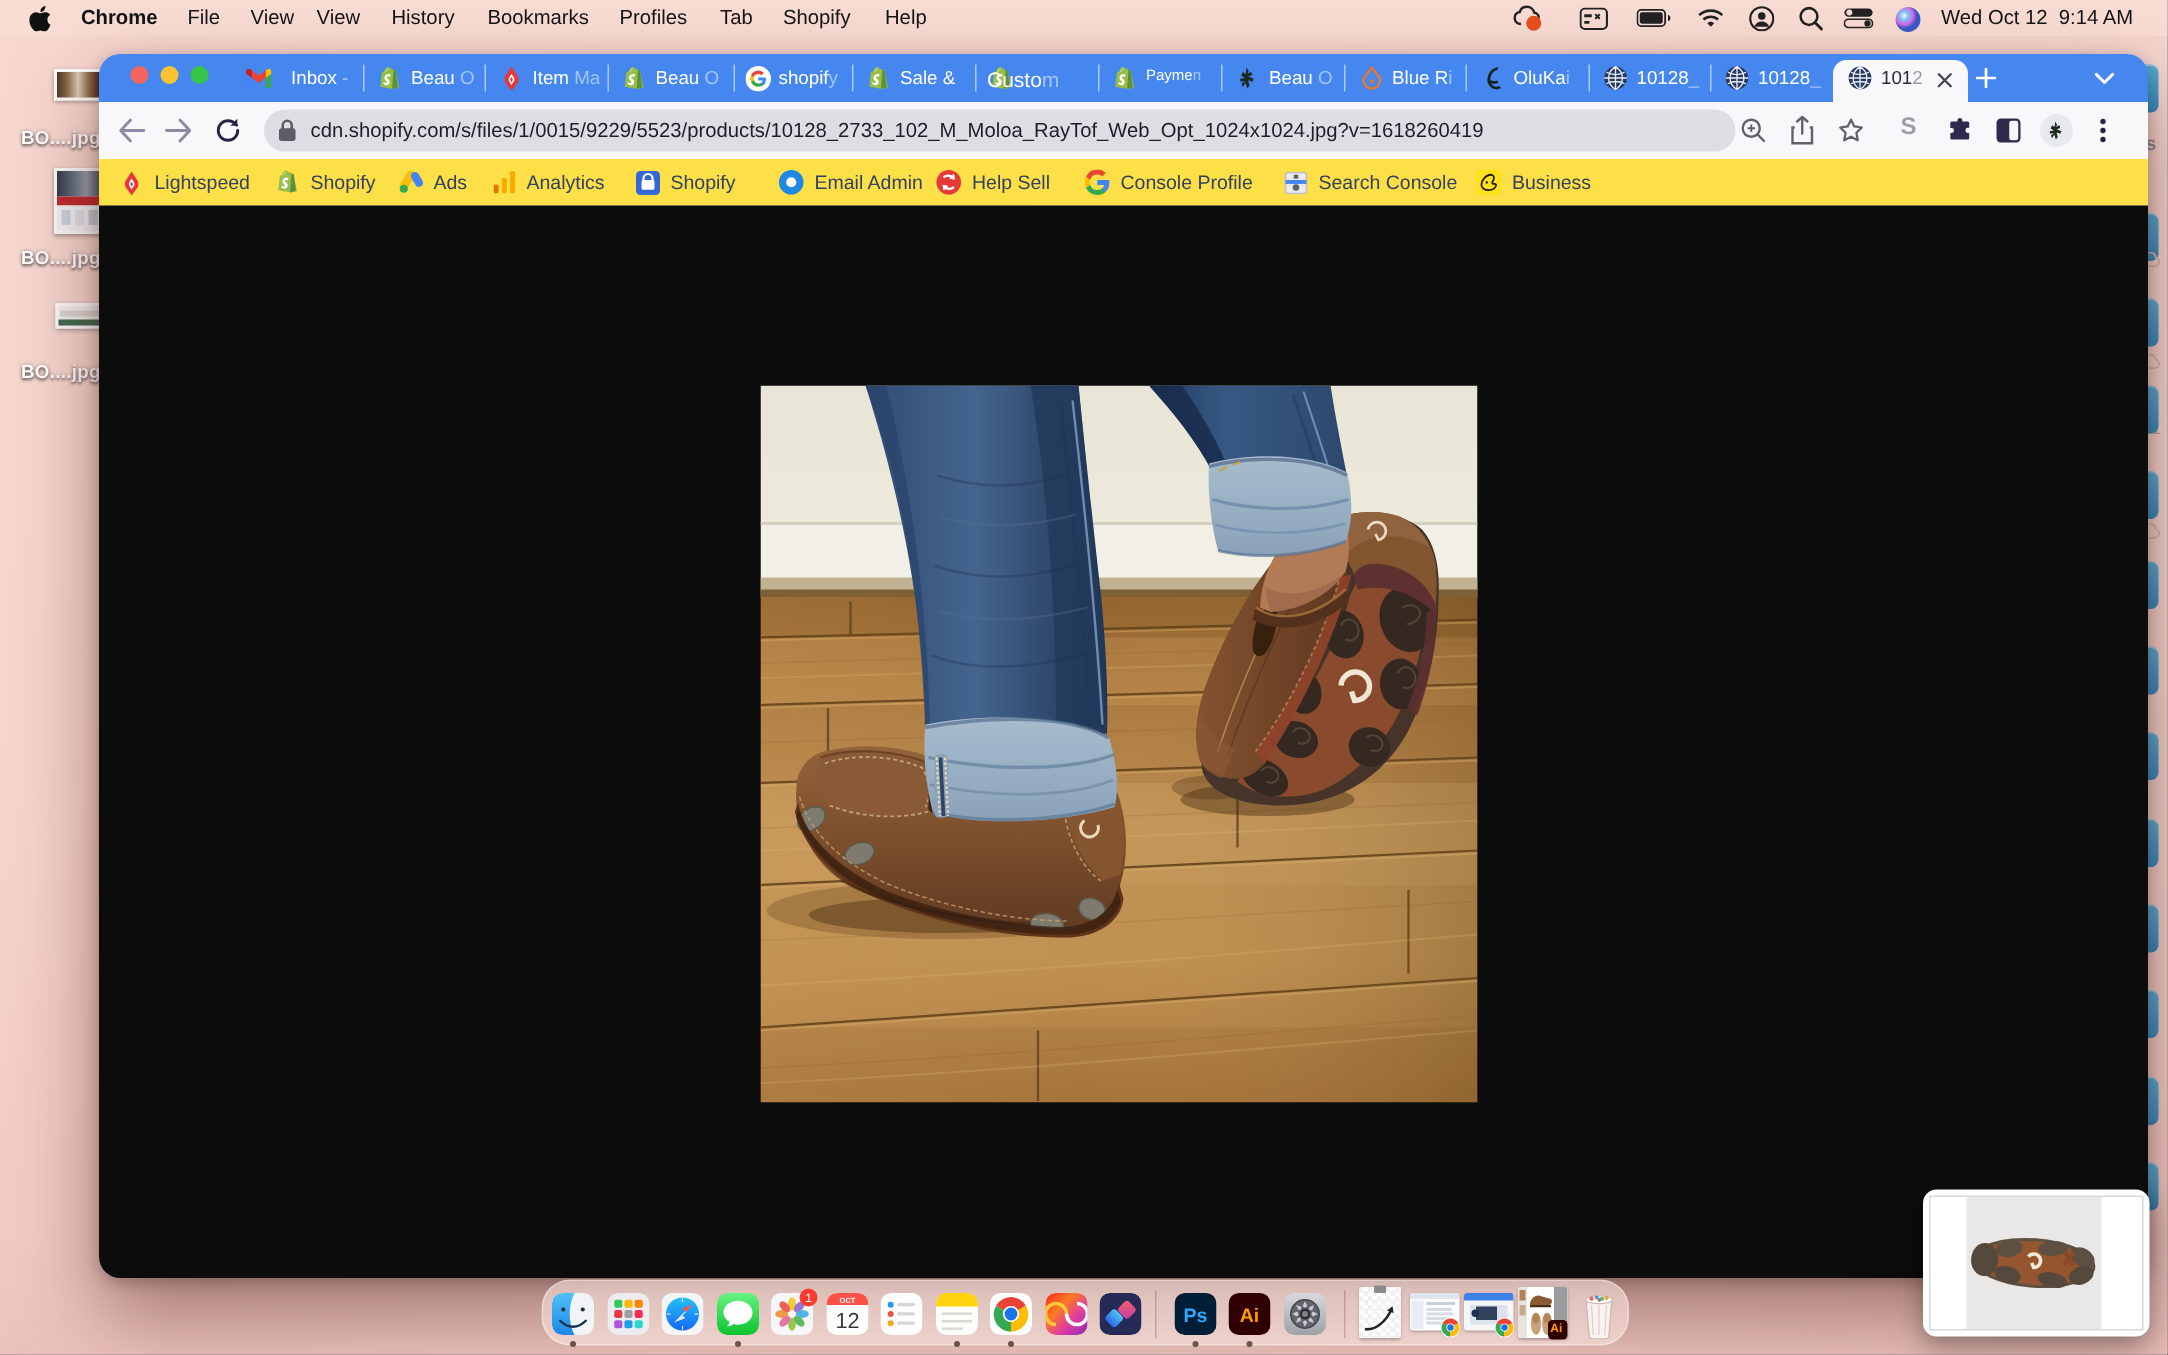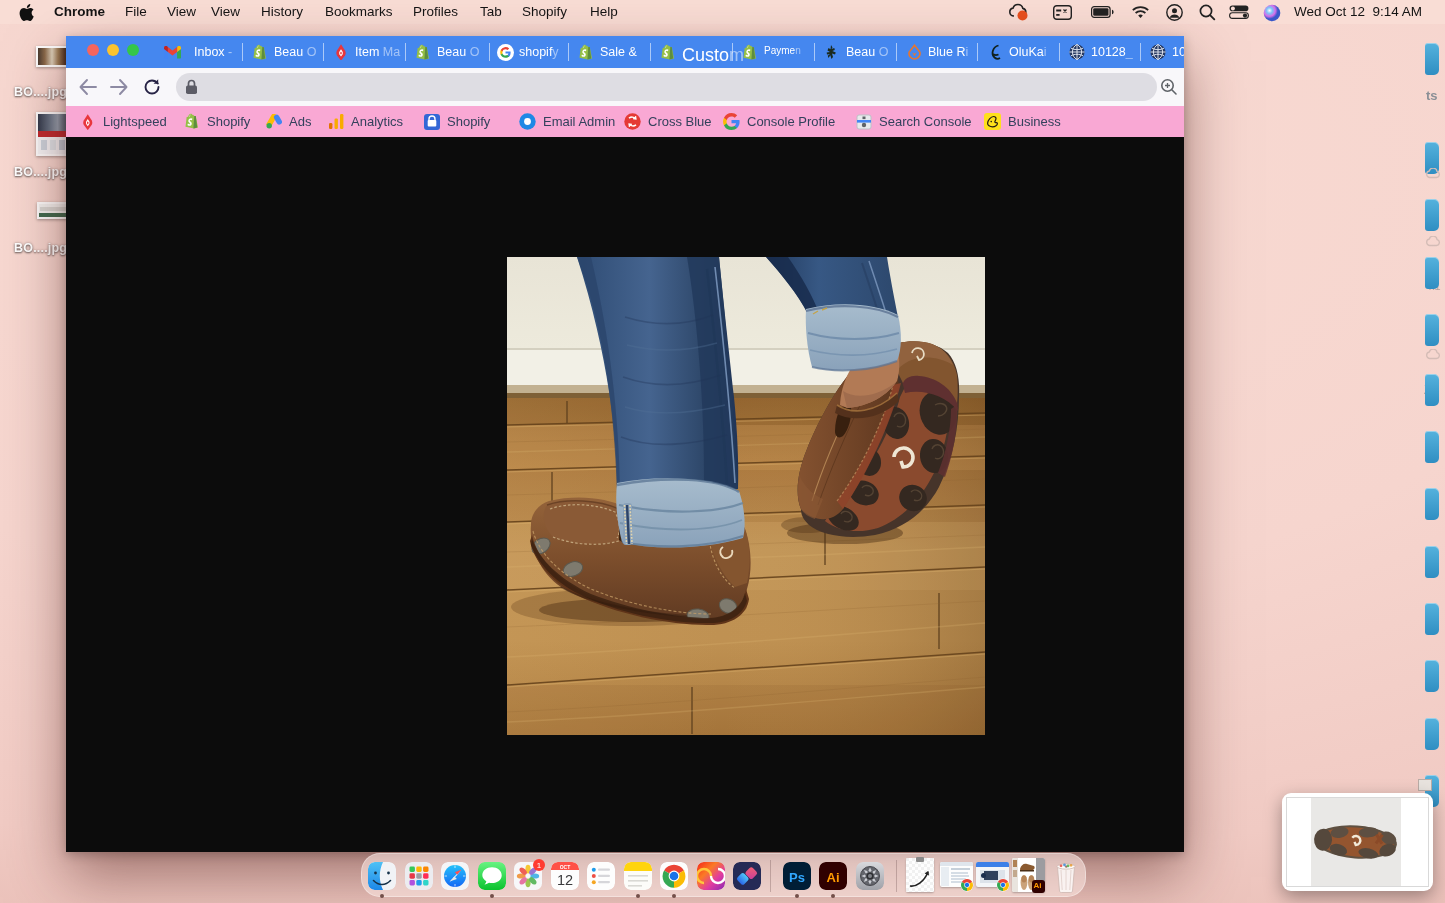--- a/index.html
+++ b/index.html
@@ -19,28 +19,28 @@
     display:flex; align-items:center; color:#141414; font-size:13.5px;
   }
   #menubar .mi { position:absolute; top:4px; white-space:nowrap; }
 
   
   .dicon { position:absolute; background:#fff; box-shadow:0 1px 3px rgba(0,0,0,.35); border:2px solid #fdfdfd; }
   .dlabel { position:absolute; color:#fff; font-size:12.5px; font-weight:bold; letter-spacing:.2px; text-shadow:0 1px 2px rgba(0,0,0,.55), 0 0 3px rgba(0,0,0,.3); }
 
   
   #cwin {
-    position:absolute; left:66px; top:36px; width:1118px; height:816px;
-    border-radius:0;
+    position:absolute; left:66px; top:36px; width:1366px; height:816px;
+    border-radius:14px;
     box-shadow:0 25px 55px rgba(80,30,25,.5), 0 3px 10px rgba(0,0,0,.25);
     overflow:hidden;
   }
   #tabstrip { position:absolute; left:0; top:0; width:100%; height:32px; background:#4587ef; }
   #toolbar  { position:absolute; left:0; top:32px; width:100%; height:38px; background:#f8f7fa; }
-  #bookbar  { position:absolute; left:0; top:70px; width:100%; height:31px; background:#f9a8d4; }
+  #bookbar  { position:absolute; left:0; top:70px; width:100%; height:31px; background:#fde047; }
   #content  { position:absolute; left:0; top:101px; width:100%; height:715px; background:#0c0c0c; }
 
   .tl { position:absolute; top:8px; width:12px; height:12px; border-radius:50%; }
   .tsep { position:absolute; top:7px; width:1px; height:18px; background:rgba(255,255,255,.55); }
 
   .bkitem { position:absolute; top:0; height:31px; display:flex; align-items:center; color:#33415c; font-size:13px; }
   .bkitem svg, .bkitem .bicon { margin-right:7px; }
 
   
   .bluebtn { position:absolute; left:1425px; width:14px; height:32px; background:linear-gradient(#55b2dd,#2f8ec2); border-radius:3px 5px 5px 3px; box-shadow:inset 0 1px 0 rgba(255,255,255,.4); }
@@ -248,21 +248,21 @@
 
     <svg class="abs" style="left:512px;top:8px" width="16" height="17">
         <use href="#shopbag"></use>
       </svg>
     <span class="abs" style="left:534px;top:9px;color:#fff;font-size:12.5px">Sale &amp;</span>
     <div class="tsep" style="left:584px"></div>
 
     <svg class="abs" style="left:594px;top:8px" width="16" height="17">
         <use href="#shopbag"></use>
       </svg>
-    <span class="abs" style="left:616px;top:9px;color:#fff;font-size:18px">Custo<span style="opacity:.5">m</span></span>
+    <span class="abs" style="left:592px;top:9px;color:#fff;font-size:14px">Custo<span style="opacity:.5">m</span></span>
     <div class="tsep" style="left:666px"></div>
 
     <svg class="abs" style="left:676px;top:8px" width="16" height="17">
         <use href="#shopbag"></use>
       </svg>
     <span class="abs" style="left:698px;top:9px;color:#fff;font-size:10px">Payme<span style="opacity:.5">n</span></span>
     <div class="tsep" style="left:748px"></div>
 
     <svg class="abs" style="left:759px;top:8px" width="14" height="16" viewBox="0 0 14 16">
       <path fill="#1b2a1e" d="M6 1l1.5 2.5L6.5 5l2.8-1 .5 2-2.5 1 3.5 1.5-.8 2-3-1 1 3.5-1.5 2-1.2-3.8L3.5 14l-.8-2.2L5 10 2 10.5l-.3-2L5 8 2.5 6.5 3.5 4l2 1.2z"></path>
@@ -319,20 +319,21 @@
       </svg>
     <svg class="abs" style="left:77px;top:10px" width="18" height="18" viewBox="0 0 18 18">
         <path d="M15.5 9A6.5 6.5 0 1 1 9 2.5c2.5 0 4.4 1.2 5.8 3" fill="none" stroke="#272345" stroke-width="1.9" stroke-linecap="round"></path>
         <path d="M15.2 1.2v4.6h-4.6z" fill="#272345"></path>
       </svg>
     <div class="abs" style="left:110px;top:5px;width:981px;height:28px;background:#dedde3;border-radius:14px"></div>
     <svg class="abs" style="left:119px;top:11px" width="13" height="16" viewBox="0 0 13 16">
         <rect x="1" y="6.5" width="11" height="8.5" rx="1.8" fill="#5c5c66"></rect>
         <path d="M3.5 7V4.5a3 3 0 0 1 6 0V7" fill="none" stroke="#5c5c66" stroke-width="1.7"></path>
       </svg>
+    <span class="abs" style="left:141px;top:11px;font-size:13.5px;color:#1e1e28;letter-spacing:0px;white-space:nowrap">cdn.shopify.com/s/files/1/0015/9229/5523/products/10128_2733_102_M_Moloa_RayTof_Web_Opt_1024x1024.jpg?v=1618260419</span>
 
     <svg class="abs" style="left:1094px;top:10px" width="18" height="18" viewBox="0 0 18 18">
         <circle cx="7.5" cy="7.5" r="5.7" fill="none" stroke="#5f6368" stroke-width="1.6"></circle>
         <path d="M11.8 11.8l4.2 4.2" stroke="#5f6368" stroke-width="1.6" stroke-linecap="round"></path>
         <path d="M5 7.5h5M7.5 5v5" stroke="#5f6368" stroke-width="1.3"></path>
       </svg>
     <svg class="abs" style="left:1127px;top:9px" width="17" height="20" viewBox="0 0 17 20">
         <path d="M8.5 1v11M5 4l3.5-3L12 4" fill="none" stroke="#5f6368" stroke-width="1.6" stroke-linecap="round" stroke-linejoin="round"></path>
         <path d="M3.5 8H2v10.5h13V8h-1.5" fill="none" stroke="#5f6368" stroke-width="1.6"></path>
       </svg>
@@ -400,21 +401,21 @@
           <circle cx="8.5" cy="8.5" r="3.4" fill="#fff"></circle>
         </svg>
         <span>Email Admin</span>
       </div>
     <div class="bkitem" style="left:558px">
         <svg width="17" height="17" viewBox="0 0 17 17">
           <circle cx="8.5" cy="8.5" r="8.2" fill="#e53935"></circle>
           <path d="M5 5.2c2-1.6 5-1.4 6.8.5M12 11.8c-2 1.6-5 1.4-6.8-.5" fill="none" stroke="#fff" stroke-width="1.5"></path>
           <path d="M11.5 3.2l.4 2.8-2.8-.4M5.5 13.8l-.4-2.8 2.8.4" fill="none" stroke="#fff" stroke-width="1.3"></path>
         </svg>
-        <span>Cross Blue</span>
+        <span>Help Sell</span>
       </div>
     <div class="bkitem" style="left:657px">
         <svg width="17" height="17" viewBox="0 0 17 17">
           <path fill="#4285f4" d="M16.6 8.7c0-.6-.1-1.2-.2-1.7H8.5v3.3h4.6a3.9 3.9 0 0 1-1.7 2.6v2.1h2.7c1.6-1.5 2.5-3.6 2.5-6.3z"></path>
           <path fill="#34a853" d="M8.5 17c2.3 0 4.2-.8 5.6-2l-2.7-2.1c-.8.5-1.7.8-2.9.8a5 5 0 0 1-4.7-3.5H1v2.2A8.5 8.5 0 0 0 8.5 17z"></path>
           <path fill="#fbbc04" d="M3.8 10.2a5.1 5.1 0 0 1 0-3.3V4.7H1a8.5 8.5 0 0 0 0 7.7z"></path>
           <path fill="#ea4335" d="M8.5 3.4c1.3 0 2.4.4 3.3 1.3L14.2 2.3A8.2 8.2 0 0 0 8.5 0 8.5 8.5 0 0 0 1 4.7l2.8 2.2a5 5 0 0 1 4.7-3.5z"></path>
         </svg>
         <span>Console Profile</span>
       </div>

